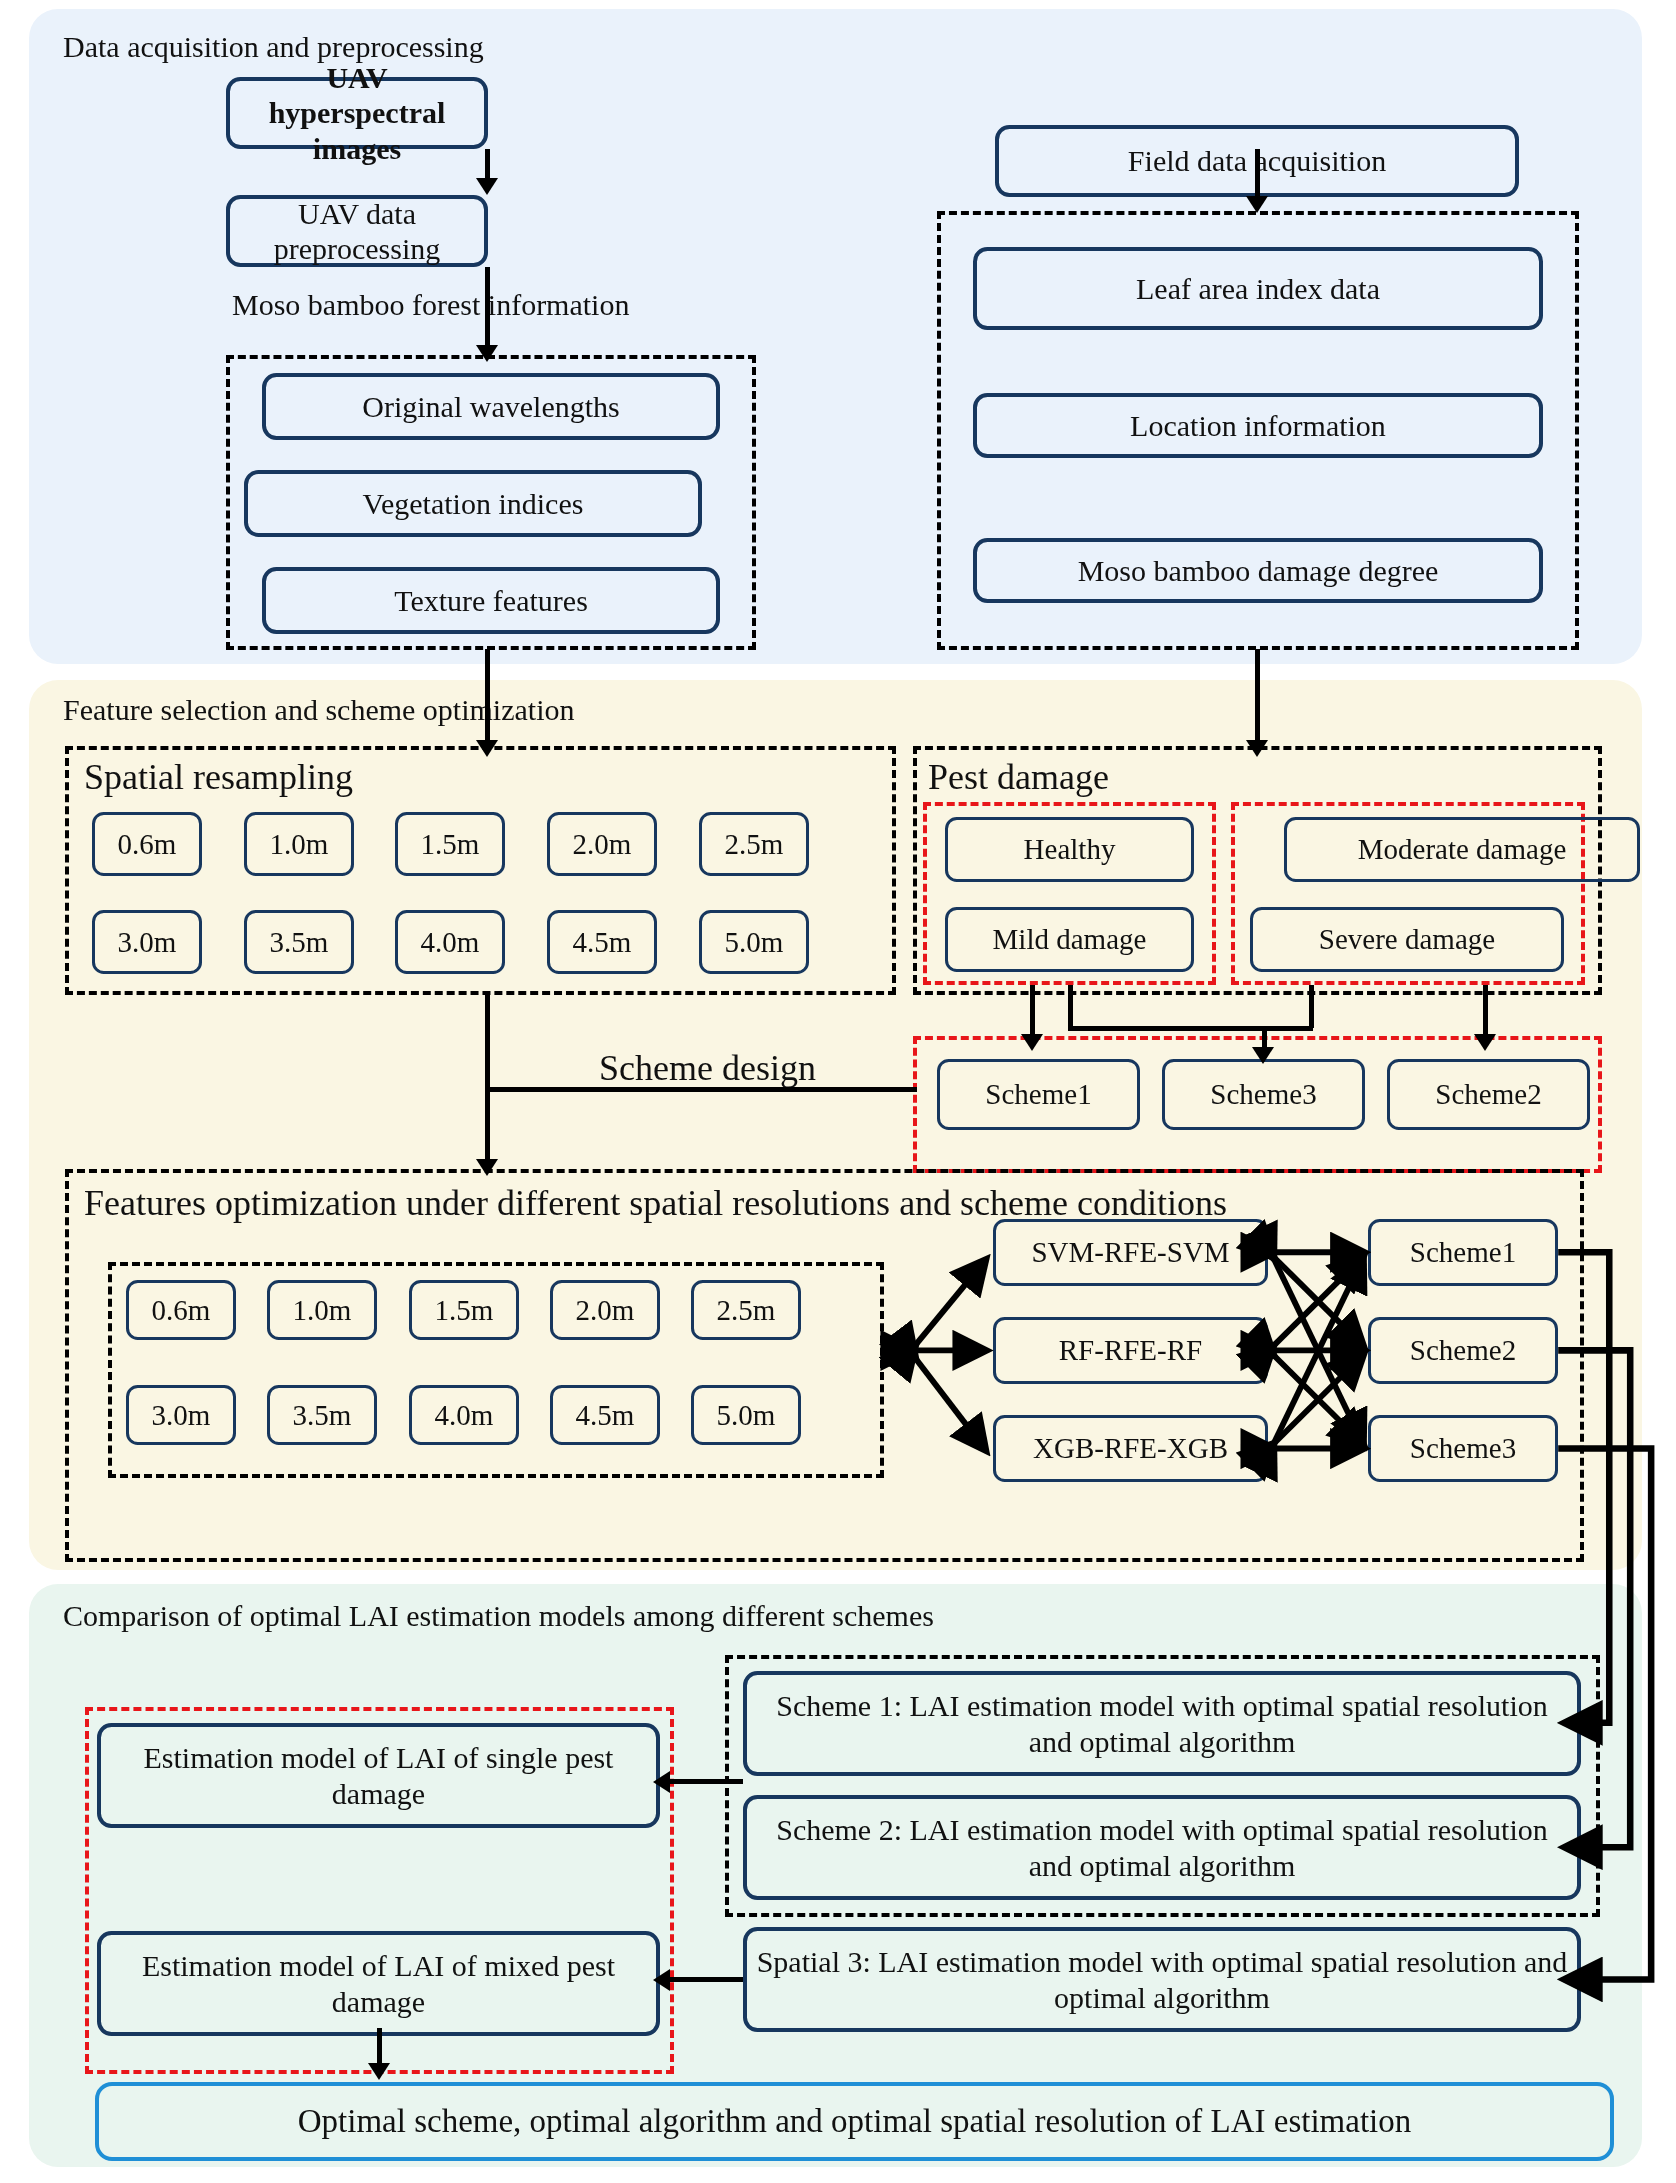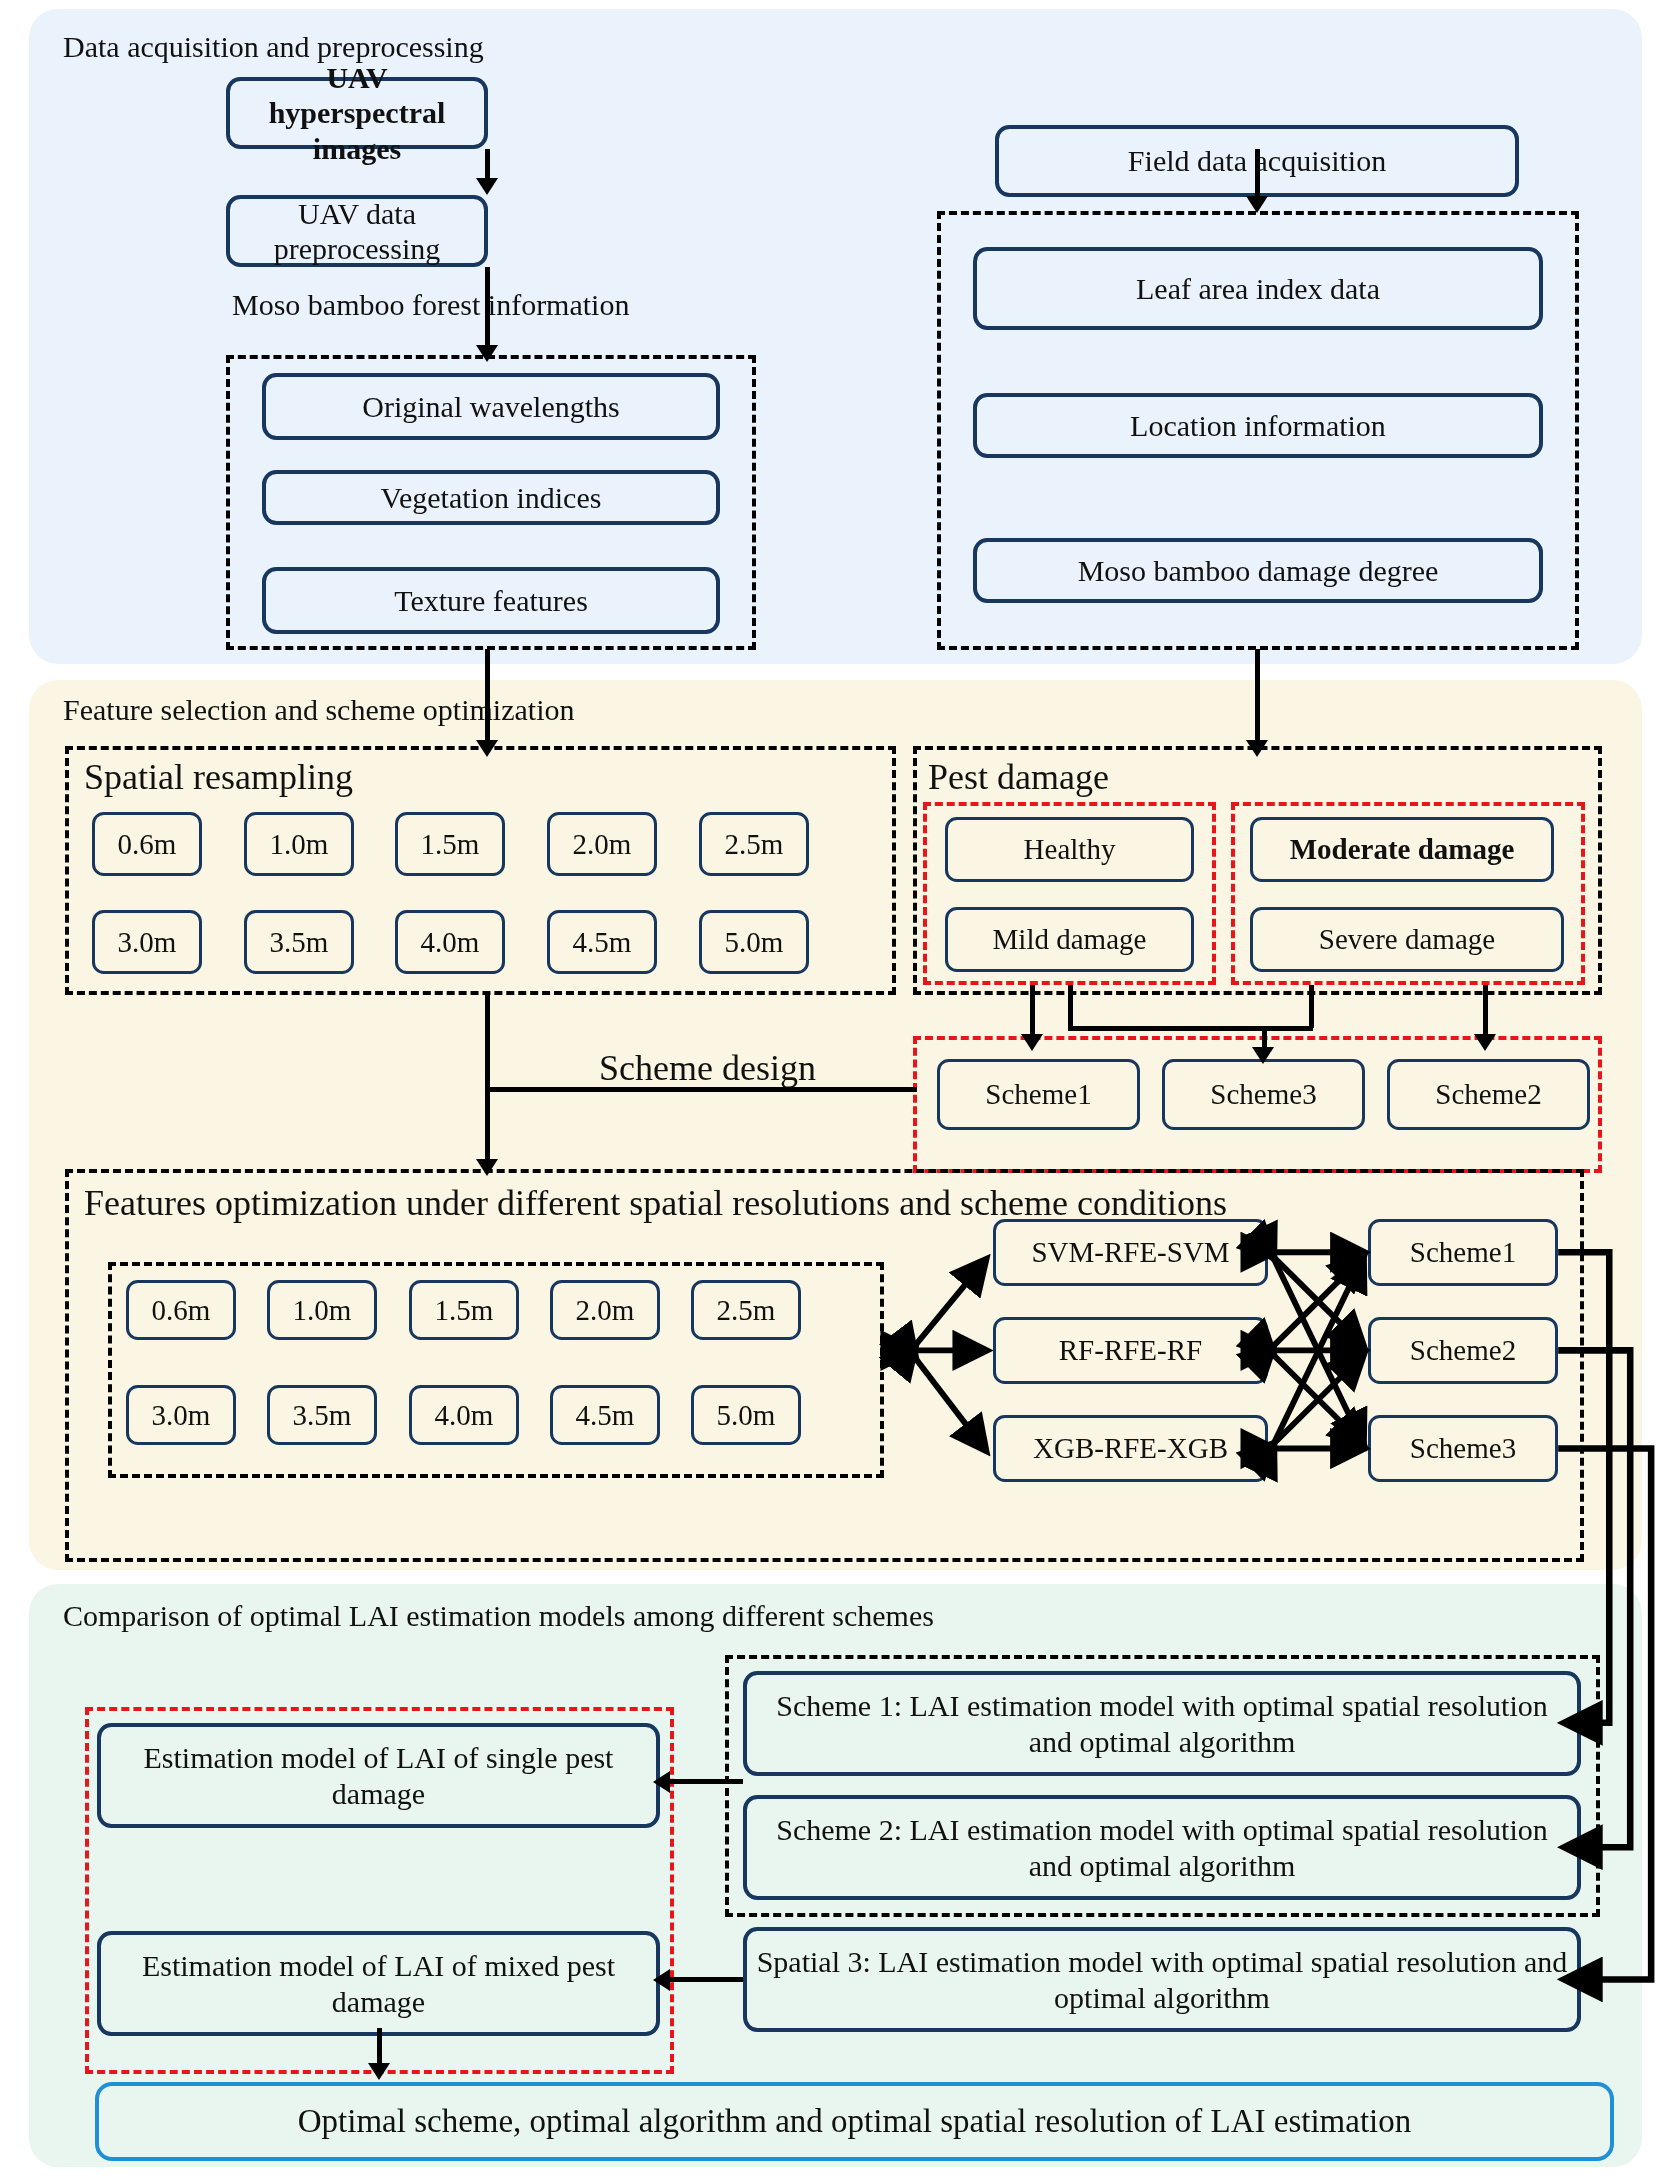--- a/index.html
+++ b/index.html
@@ -50,21 +50,21 @@
   <div class="ln vl" style="left:485px;top:149px;height:31px;"></div>
   <div class="arrow-d" style="left:476px;top:178px;"></div>
 
   <div class="panel-title" style="left:232px;top:288px;">Moso bamboo forest information</div>
 
   <div class="ln vl" style="left:485px;top:267px;height:82px;"></div>
   <div class="arrow-d" style="left:476px;top:345px;"></div>
 
   <div class="dashbox" style="left:226px;top:355px;width:530px;height:295px;"></div>
   <div class="node" style="left:262px;top:373px;width:458px;height:67px;">Original wavelengths</div>
-  <div class="node" style="left:262px;top:470px;width:458px;height:55px;">Vegetation indices</div>
+  <div class="node" style="left:244px;top:470px;width:458px;height:67px;">Vegetation indices</div>
   <div class="node" style="left:262px;top:567px;width:458px;height:67px;">Texture features</div>
 
   <div class="node" style="left:995px;top:77px;width:524px;height:72px;margin-top:48px;">Field data acquisition</div>
   <div class="ln vl" style="left:1255px;top:149px;height:52px;"></div>
   <div class="arrow-d" style="left:1246px;top:196px;"></div>
 
   <div class="dashbox" style="left:937px;top:211px;width:642px;height:439px;"></div>
   <div class="node" style="left:973px;top:247px;width:570px;height:83px;">Leaf area index data</div>
   <div class="node" style="left:973px;top:393px;width:570px;height:65px;">Location information</div>
   <div class="node" style="left:973px;top:538px;width:570px;height:65px;">Moso bamboo damage degree</div>
@@ -92,21 +92,21 @@
   <div class="node tiny" id="res-a8" style="left:547px;top:910px;width:110px;height:64px;">4.5m</div>
   <div class="node tiny" id="res-a9" style="left:699px;top:910px;width:110px;height:64px;">5.0m</div>
 
   <div class="dashbox" style="left:913px;top:746px;width:689px;height:249px;"></div>
   <div class="grouplabel" style="left:928px;top:756px;">Pest damage</div>
 
   <div class="reddash" style="left:923px;top:802px;width:293px;height:183px;"></div>
   <div class="reddash" style="left:1231px;top:802px;width:354px;height:183px;"></div>
 
   <div class="node sm" style="left:945px;top:817px;width:249px;height:65px;">Healthy</div>
-  <div class="node sm" style="left:1250px;top:817px;width:304px;height:65px;font-weight:bold;">Moderate damage</div>
+  <div class="node sm" style="left:1284px;top:817px;width:356px;height:65px;">Moderate damage</div>
   <div class="node sm" style="left:945px;top:907px;width:249px;height:65px;">Mild damage</div>
   <div class="node sm" style="left:1250px;top:907px;width:314px;height:65px;">Severe damage</div>
 
   <div class="reddash" style="left:913px;top:1036px;width:689px;height:137px;"></div>
   <div class="node sm" style="left:937px;top:1059px;width:203px;height:71px;">Scheme1</div>
   <div class="node sm" style="left:1162px;top:1059px;width:203px;height:71px;">Scheme3</div>
   <div class="node sm" style="left:1387px;top:1059px;width:203px;height:71px;">Scheme2</div>
 
   <div class="ln vl" style="left:1030px;top:985px;height:54px;"></div>
   <div class="arrow-d" style="left:1021px;top:1034px;"></div>

